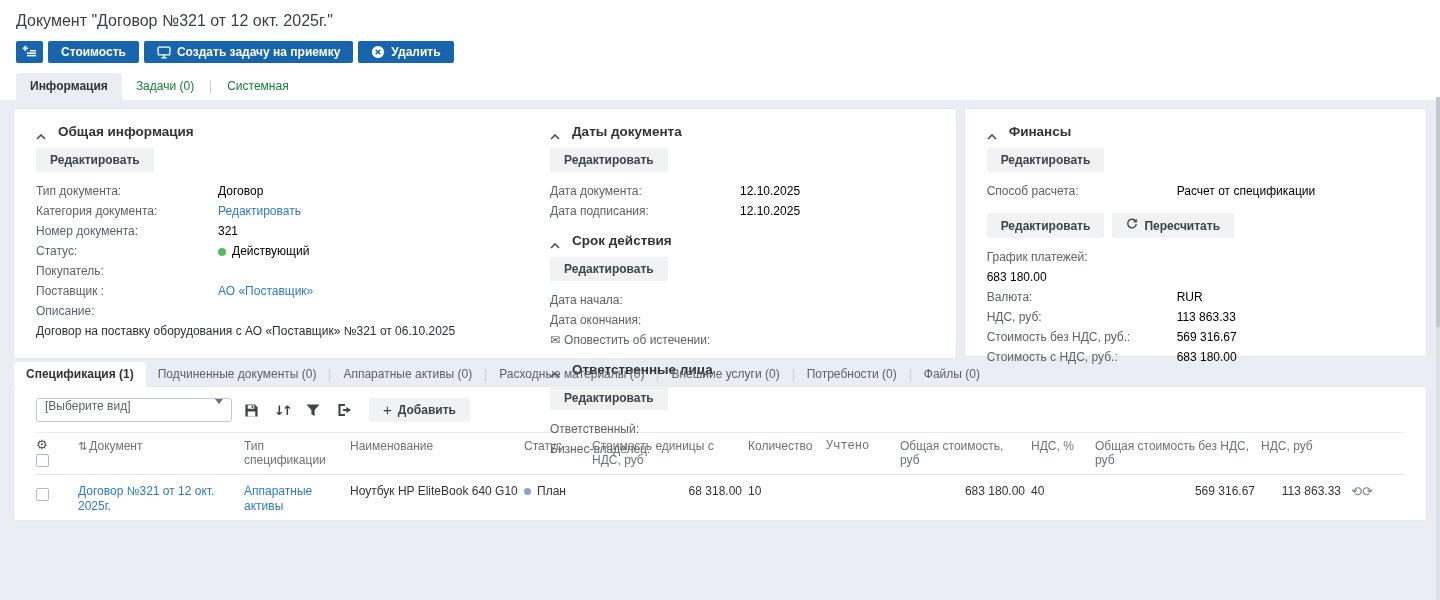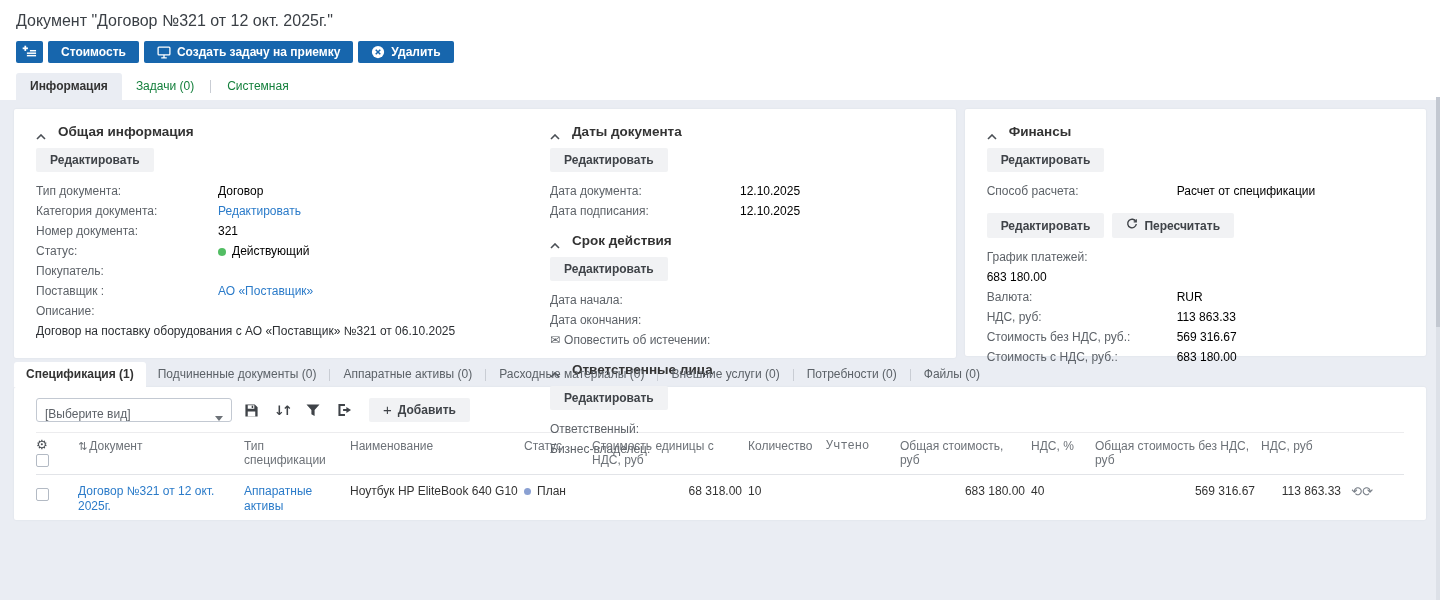--- a/index.html
+++ b/index.html
@@ -60,21 +60,21 @@
   .bottom-tabs { display:flex; align-items:flex-end; margin-top:6px; height:23px; }
   .btab { padding:5px 12px 6px 12px; color:#5c6268; cursor:pointer; white-space:nowrap; font-size:12px; }
   .btab.active { background:#fff; color:#333; font-weight:700; border-radius:3px 3px 0 0; }
   .btab-sep { width:1px; height:12px; background:#c9cdd4; margin:0 1px 6px 1px; }
 
   
   .card.table { width:1412px; height:133px; padding:11px 22px 0 22px; }
   .toolbar { display:flex; align-items:center; gap:7px; }
   .select {
     width:196px; height:24px; border:1px solid #c3c9d2; border-radius:3px; background:#fff;
-    display:flex; align-items:flex-end; justify-content:space-between; padding:0 8px; color:#5d6268; cursor:pointer;
+    display:flex; align-items:flex-start; justify-content:space-between; padding:0 8px; color:#5d6268; cursor:pointer;
   }
   .caret-down { width:0; height:0; border-left:4px solid transparent; border-right:4px solid transparent; border-top:5px solid #6d7278; }
   .tool-ic { width:24px; height:24px; display:flex; align-items:center; justify-content:center; border-radius:2px; cursor:pointer; color:#3f4348; }
   .tool-ic svg { display:block; }
   .sort-glyph { font-family:"DejaVu Sans",sans-serif; font-size:13px; font-weight:700; color:#3f4348; letter-spacing:-3px; }
   .btn-add { margin-left:6px; margin-bottom:0; }
   .plus-glyph { font-size:15px; font-weight:400; line-height:10px; }
 
   .thead { display:flex; gap:6px; align-items:flex-start; margin-top:10px; padding:6px 0 7px 0; border-top:1px solid #ececee; border-bottom:1px solid #e2e4e8; color:#6d7278; line-height:14px; }
   .trow  { display:flex; gap:6px; align-items:flex-start; padding:9px 0; line-height:15px; }

